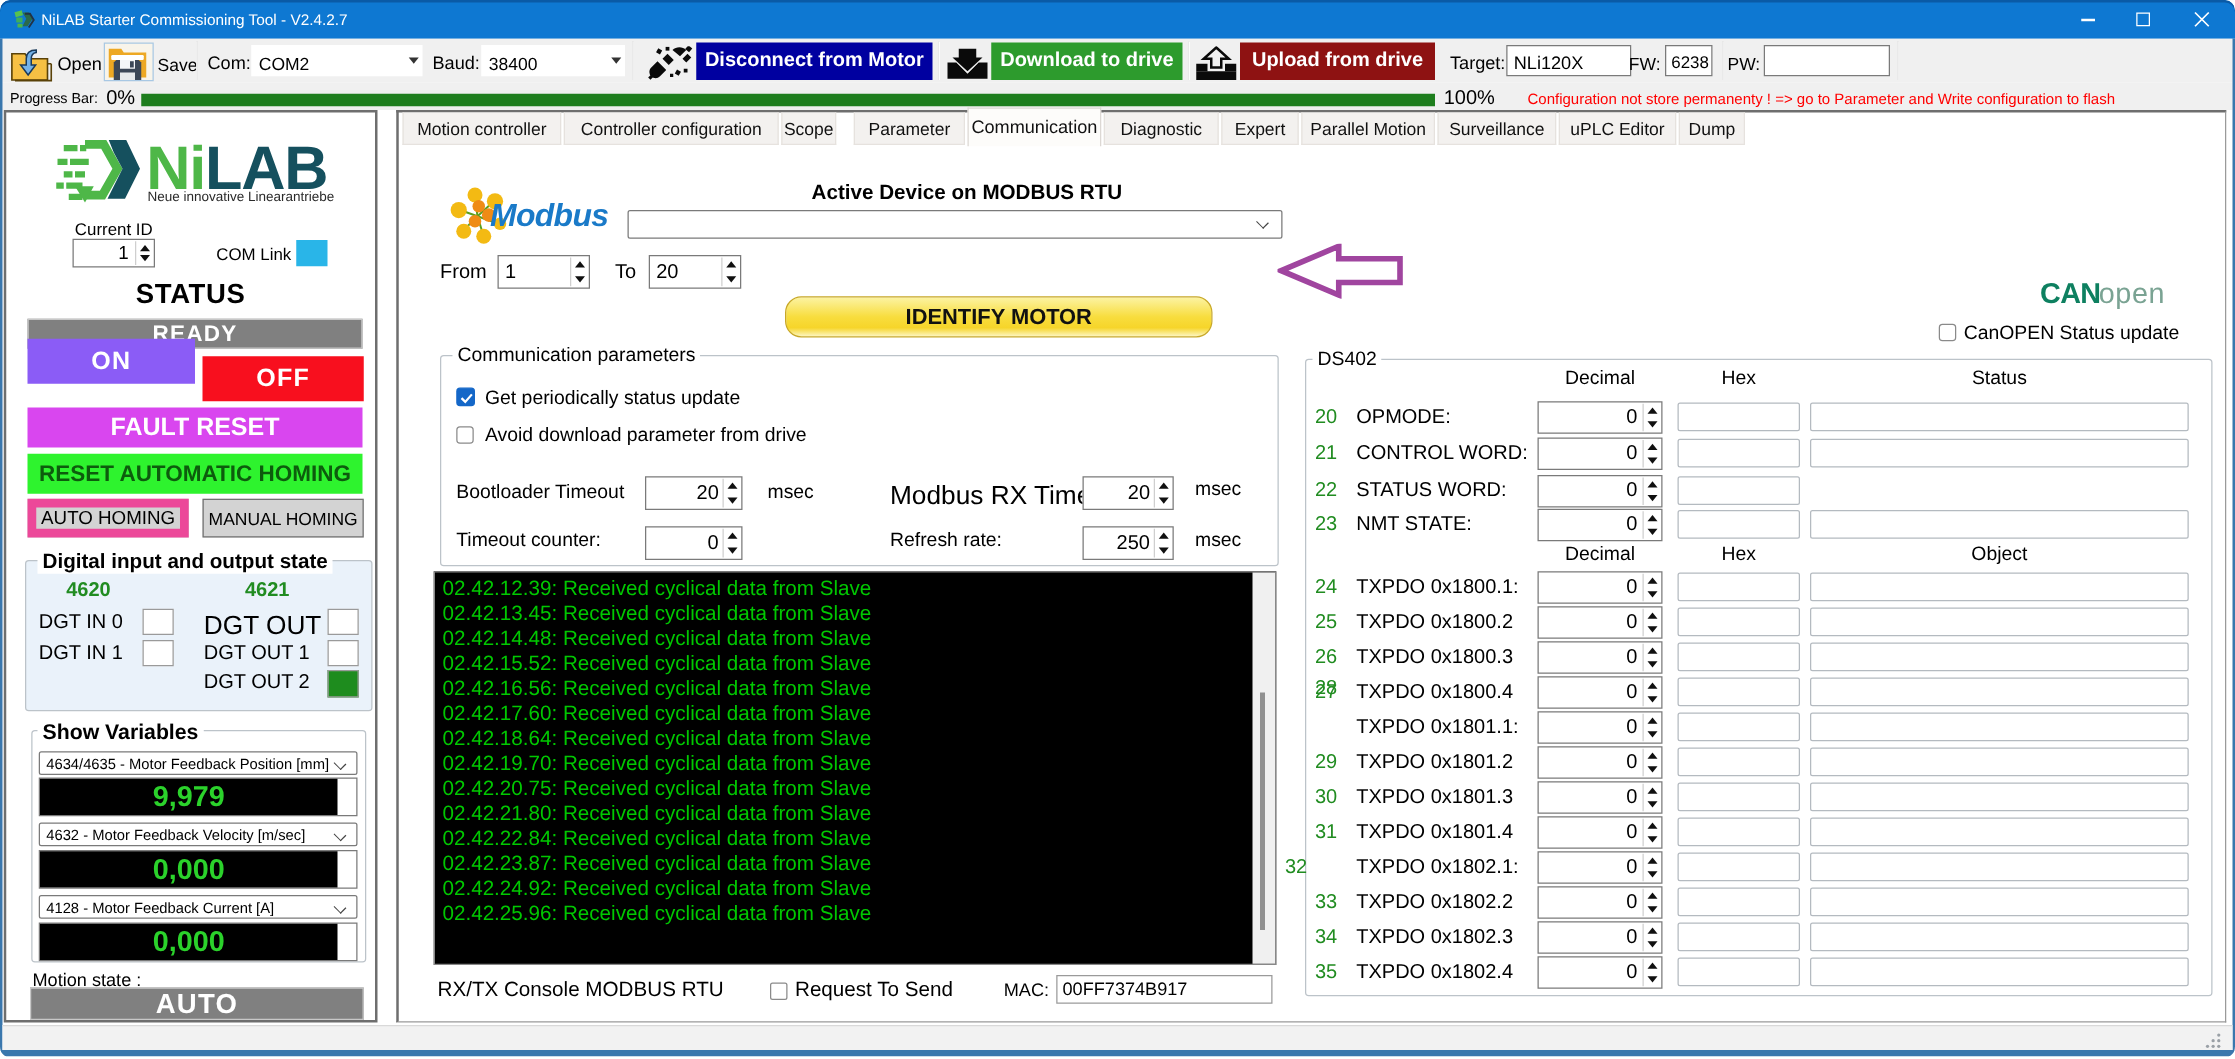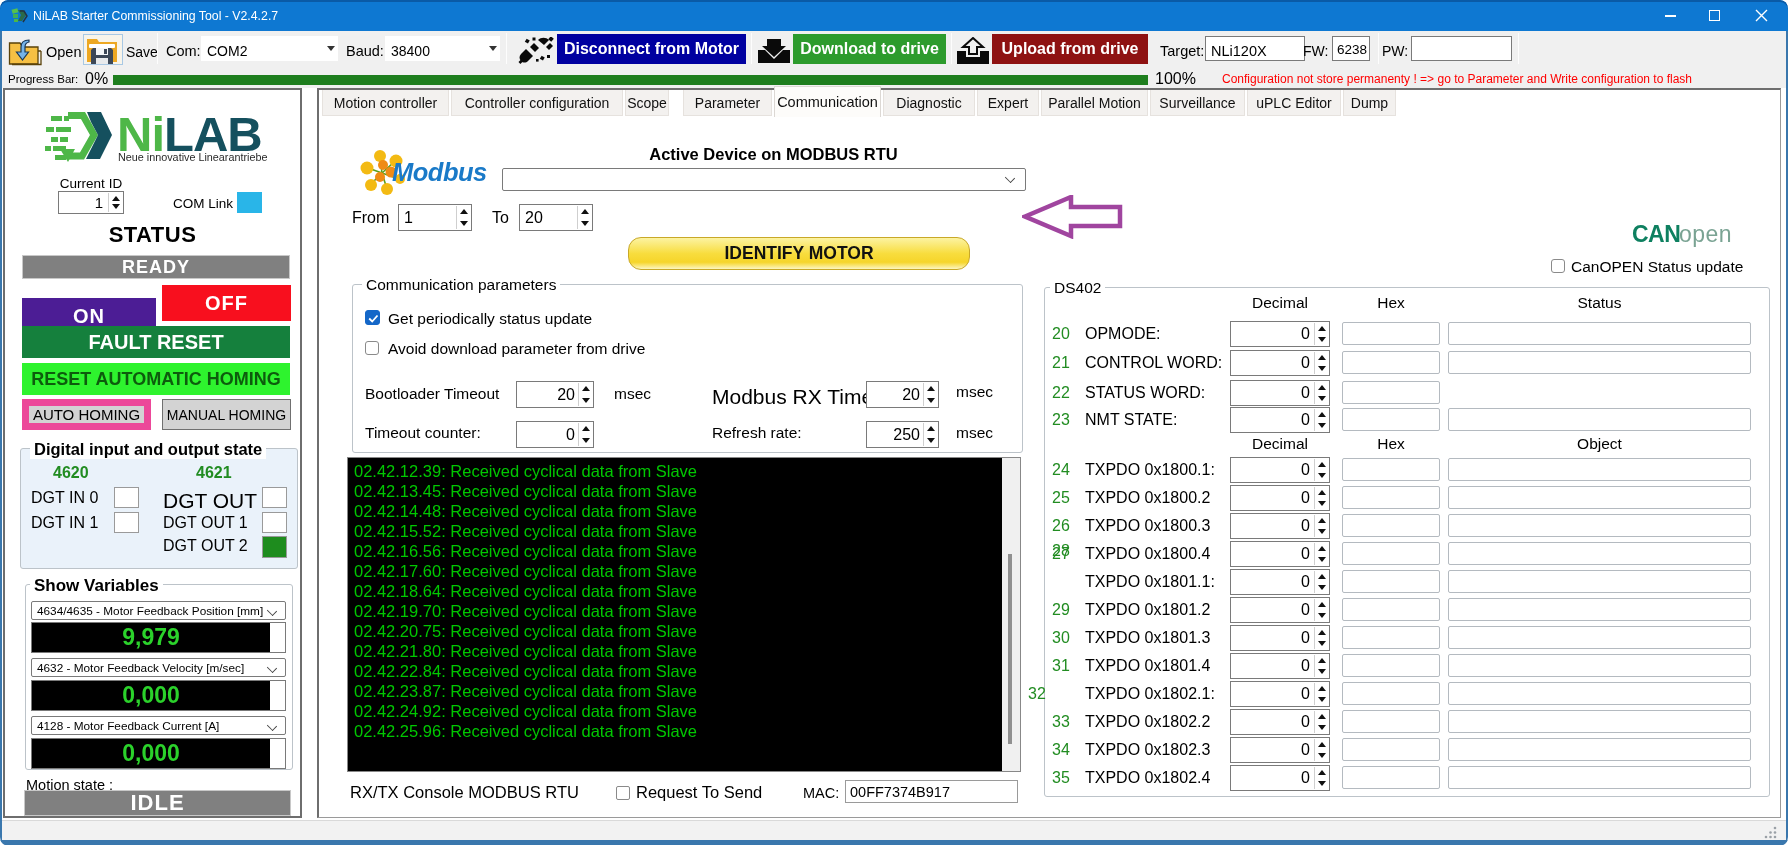--- a/index.html
+++ b/index.html
@@ -163,23 +163,23 @@
       <span class="v" style="right:20px">1</span>
       <span class="btns">
         <span class="up"></span>
         <span class="dn"></span>
       </span>
     </div>
 <div class="abs" style="left:173px;top:196px;font-size:13.5px">COM Link</div>
 <div class="abs" style="left:237px;top:192px;width:25px;height:21px;background:#29b5e8"></div>
 <div class="abs" style="left:0;top:222px;width:305px;text-align:center;font-size:22px;font-weight:bold;letter-spacing:0.5px">STATUS</div>
 <div class="abs" style="left:22px;top:255px;width:268px;height:24px;background:#808080;border:1px solid #c8c8c8;color:#fff;font-weight:bold;font-size:18px;display:flex;align-items:center;justify-content:center;letter-spacing:1px">READY</div>
-<div class="abs" style="left:22px;top:298px;width:134px;height:36px;background:#4c1d95;color:#fff;font-weight:bold;font-size:20px;display:flex;align-items:center;justify-content:center;letter-spacing:1px">ON</div>
+<div class="abs" style="left:22px;top:271px;width:134px;height:36px;background:#8b5cf6;color:#fff;font-weight:bold;font-size:20px;display:flex;align-items:center;justify-content:center;letter-spacing:1px">ON</div>
 <div class="abs" style="left:162px;top:285px;width:129px;height:36px;background:#f80f1e;color:#fff;font-weight:bold;font-size:20px;display:flex;align-items:center;justify-content:center;letter-spacing:1px">OFF</div>
-<div class="abs" style="left:22px;top:326px;width:268px;height:32px;background:#15803d;color:#fff;font-weight:bold;font-size:20px;display:flex;align-items:center;justify-content:center">FAULT RESET</div>
+<div class="abs" style="left:22px;top:326px;width:268px;height:32px;background:#d946ef;color:#fff;font-weight:bold;font-size:20px;display:flex;align-items:center;justify-content:center">FAULT RESET</div>
 <div class="abs" style="left:22px;top:363px;width:268px;height:32px;background:#2ef32e;color:#0d5c0d;font-weight:bold;font-size:18px;white-space:nowrap;display:flex;align-items:center;justify-content:center">RESET AUTOMATIC HOMING</div>
 <div class="abs" style="left:22px;top:399px;width:129px;height:31px;background:#d3d3d3;border:7px solid #ec4899;font-size:15px;display:flex;align-items:center;justify-content:center">AUTO HOMING</div>
 <div class="abs" style="left:162px;top:399px;width:129px;height:31px;background:#d3d3d3;border:1px solid #707070;font-size:14px;display:flex;align-items:center;justify-content:center">MANUAL HOMING</div>
 
 <div class="gb" style="left:20px;top:448px;width:278px;height:121px;background:#eaf2fa"></div>
 <div class="gbt" style="left:30px;top:440px;font-size:16.5px;font-weight:bold">Digital input and output state</div>
 <div class="abs" style="left:53px;top:464px;font-size:16px;font-weight:bold;color:#218c21">4620</div>
 <div class="abs" style="left:196px;top:464px;font-size:16px;font-weight:bold;color:#218c21">4621</div>
 <div class="abs" style="left:31px;top:489px;font-size:16px">DGT IN 0</div>
 <div class="tb" style="left:114px;top:487px;width:25px;height:21px;border-color:#9a9a9a"></div>
@@ -200,21 +200,21 @@
     </div>
 <div class="combo" style="left:31px;top:658px;width:255px;height:19px">4632 - Motor Feedback Velocity [m/sec]<span class="chev" style="right:8px;top:5px"></span></div>
 <div class="lcdw" style="left:31px;top:680px;width:255px;height:31px">
       <div class="lcd" style="width:238px">0,000</div>
     </div>
 <div class="combo" style="left:31px;top:716px;width:255px;height:19px">4128 - Motor Feedback Current [A]<span class="chev" style="right:8px;top:5px"></span></div>
 <div class="lcdw" style="left:31px;top:738px;width:255px;height:31px">
       <div class="lcd" style="width:238px">0,000</div>
     </div>
 <div class="abs" style="left:26px;top:777px;font-size:14.5px">Motion state :</div>
-<div class="abs" style="left:24px;top:790px;width:267px;height:26px;background:#808080;border:1px solid #c8c8c8;color:#fff;font-weight:bold;font-size:22px;display:flex;align-items:center;justify-content:center;letter-spacing:1px">IDLE</div>
+<div class="abs" style="left:24px;top:790px;width:267px;height:26px;background:#808080;border:1px solid #c8c8c8;color:#fff;font-weight:bold;font-size:22px;display:flex;align-items:center;justify-content:center;letter-spacing:1px">AUTO</div>
 
 <div class="abs" style="left:317px;top:88px;width:1464px;height:730px;background:#fff;border:2px solid #6e6e6e;border-right:1px solid #9a9a9a;border-bottom:1px solid #9a9a9a"></div>
 <div class="tab" style="left:322px;width:127px">Motion controller</div>
 <div class="tab" style="left:451px;width:172px">Controller configuration</div>
 <div class="tab" style="left:625px;width:44px">Scope</div>
 <div class="tab" style="left:683px;width:89px">Parameter</div>
 <div class="tab" style="left:774px;top:86px;width:107px;height:31px;background:#fdfcfa;border:1px solid #dcd8d4;border-bottom:none;font-size:14.5px;z-index:3">Communication</div>
 <div class="tab" style="left:883px;width:92px">Diagnostic</div>
 <div class="tab" style="left:977px;width:62px">Expert</div>
 <div class="tab" style="left:1041px;width:107px">Parallel Motion</div>

